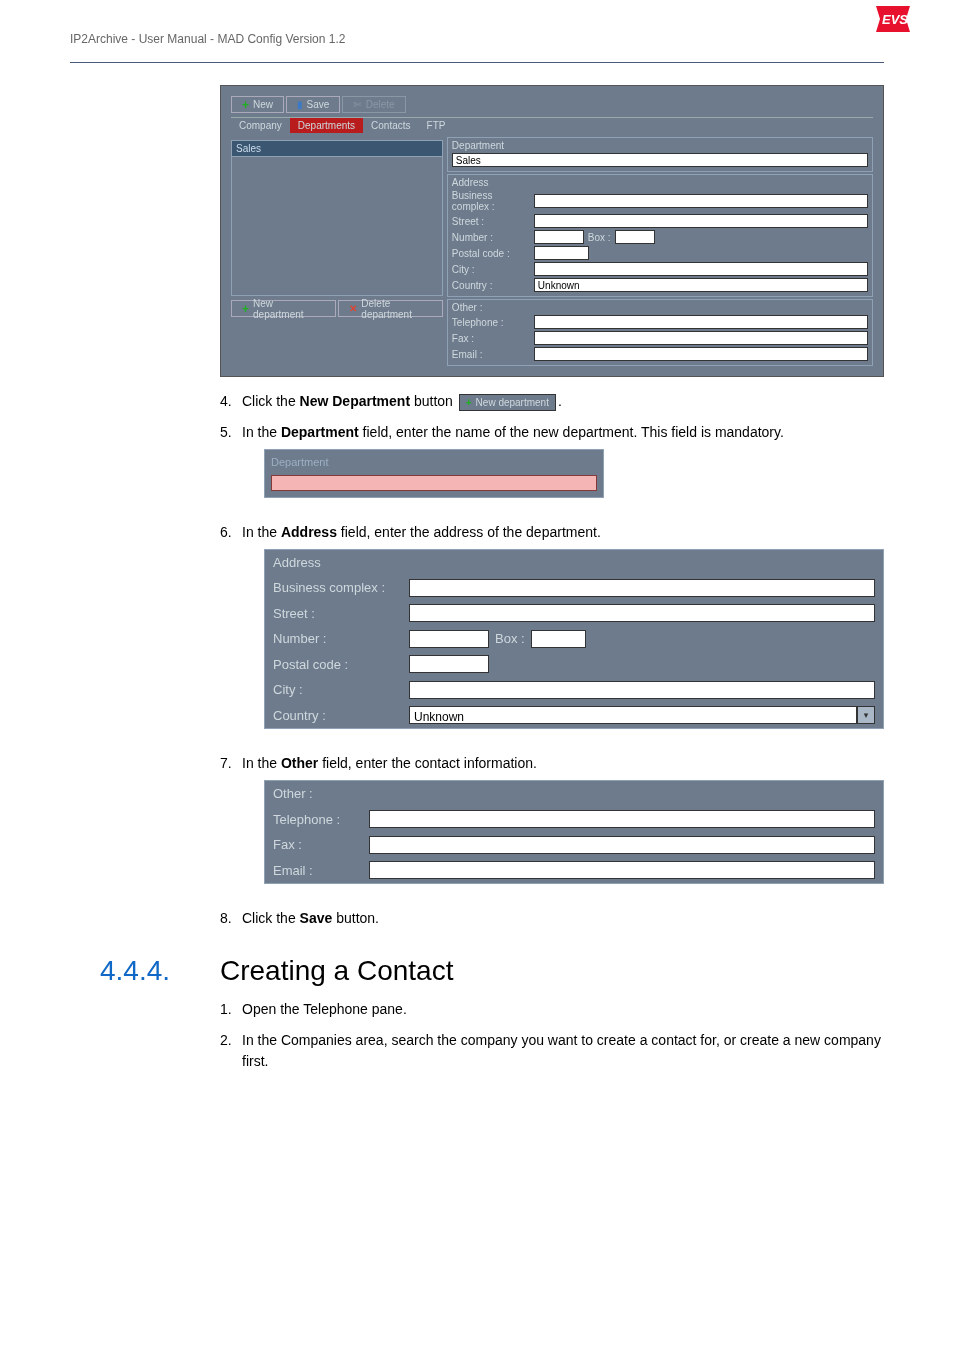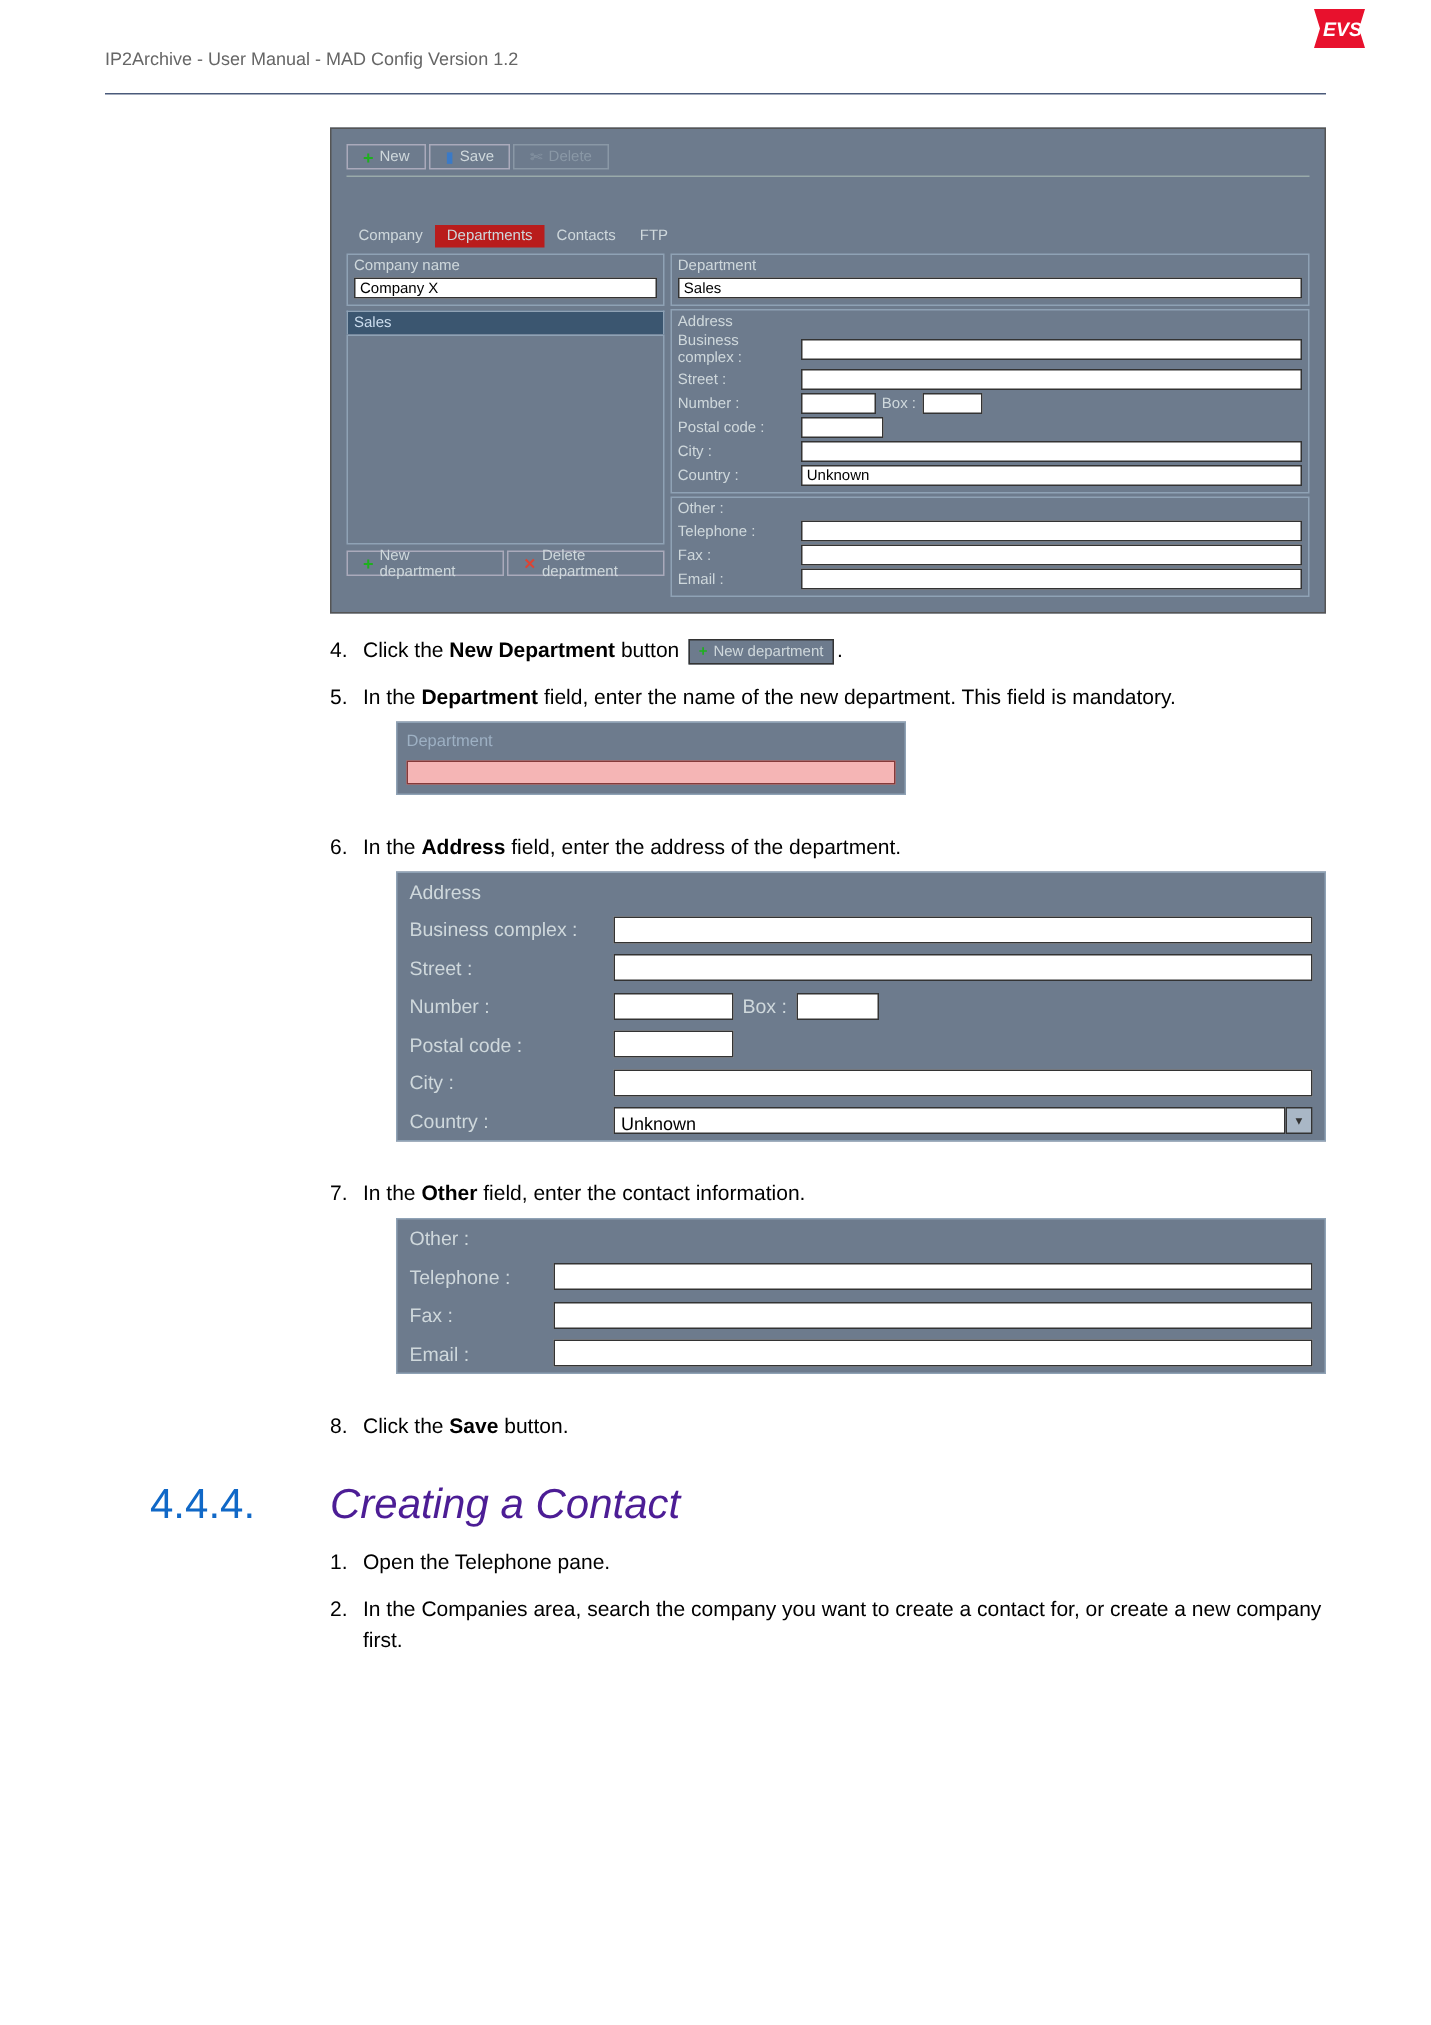--- a/index.html
+++ b/index.html
@@ -11,21 +11,21 @@
   .indent { margin-left: 150px; }
 
   .ui-panel { background: #6d7b8d; padding: 10px; border: 1px solid #555; margin-bottom: 14px; font-size: 10px; color: #cfd8dc; }
   .ui-toolbar { display: flex; gap: 2px; margin-bottom: 4px; }
   .ui-btn { display: inline-flex; align-items: center; gap: 4px; background: #6d7b8d; border: 1px solid #aab; padding: 1px 10px; font-size: 10px; color: #cfd8dc; height: 17px; }
   .ui-btn.disabled { color: #8a98a6; border-color: #8a98a6; }
   .ui-btn .plus { color: #1eb01e; font-weight: bold; font-size: 12px; }
   .ui-btn .floppy { color: #3b7ac7; font-size: 10px; }
   .ui-btn .x { color: #d43; font-weight: bold; }
   .ui-tabs { display: flex; font-size: 10px; border-top: 1px solid #9aa; }
-  .ui-tab { padding: 2px 8px; color: #cfd8dc; border-top: none; margin-top: 32px; }
+  .ui-tab { padding: 2px 8px; color: #cfd8dc; border-top: none; }
   .ui-tab.active { background: #b91c1c; }
   .ui-two-col { display: flex; gap: 4px; }
   .ui-left { width: 33%; display: flex; flex-direction: column; }
   .ui-right { flex: 1; display: flex; flex-direction: column; gap: 2px; }
   .ui-group { border: 1px solid #8fa2b5; padding: 2px 4px 4px 4px; }
   .ui-group-title { font-size: 10px; color: #cfd8dc; margin-bottom: 2px; }
   .ui-input { background: #fff; color: #000; font-size: 10px; padding: 1px 3px; border: 1px solid #333; width: 100%; height: 14px; }
   .ui-dark-head { font-size: 10px; background: #3b5670; color: #cde; padding: 2px 4px; border: 1px solid #8fa2b5; border-bottom: none; }
   .ui-listbox { background: #6d7b8d; border: 1px solid #8fa2b5; height: 140px; }
   .ui-row { display: flex; align-items: center; gap: 4px; margin-top: 2px; font-size: 10px; color: #cfd8dc; }
@@ -49,21 +49,21 @@
   .big-row .short { width: 80px; flex: none; }
   .big-row .med { width: 55px; flex: none; }
   .big-row .sel { flex: 1; display: flex; }
   .big-row .sel .biginput { flex: 1; }
   .big-row .sel .dd { width: 18px; height: 18px; background: #a9b7c6; border: 1px solid #333; display: flex; align-items: center; justify-content: center; font-size: 9px; color: #333; }
   .head-row { padding: 3px 8px; font-size: 13px; }
   .other-box .big-row .lbl { width: 90px; }
 
   .sec-row { display: flex; align-items: flex-start; margin-top: 26px; margin-bottom: 12px; }
   .sec-num { width: 120px; font-size: 28px; color: #1068c7; }
-  .sec-title { font-size: 28px; color: #4c1d95; font-style: italic; }
+  .sec-title { font-size: 28px; color: #000000; }
 </style>
 </head>
 <body>
 
 <div class="page">
   <div class="logo">
     <svg width="34" height="26" viewBox="0 0 34 26">
       <polygon points="0,0 34,0 30,13 34,26 0,26 4,13" fill="#e8112d"></polygon>
       <text x="6" y="18" font-family="Arial" font-size="13" font-weight="bold" font-style="italic" fill="#fff">EVS</text>
     </svg>
@@ -90,24 +90,20 @@
           </span>
       </div>
       <div class="ui-tabs">
         <span class="ui-tab">Company</span>
         <span class="ui-tab active">Departments</span>
         <span class="ui-tab">Contacts</span>
         <span class="ui-tab">FTP</span>
       </div>
       <div class="ui-two-col" style="margin-top:4px;">
         <div class="ui-left">
-          <div class="ui-group">
-            <div class="ui-group-title">Company name</div>
-            <div class="ui-input">Company X</div>
-          </div>
           <div class="ui-dark-head" style="margin-top:3px;">Sales</div>
           <div class="ui-listbox"></div>
           <div style="display:flex; gap:2px; margin-top:4px;">
             <span class="ui-btn" style="flex:1;">
                 <span class="plus">+</span>
                 <span>New department</span>
               </span>
             <span class="ui-btn" style="flex:1;">
                 <span class="x">✕</span>
                 <span>Delete department</span>

